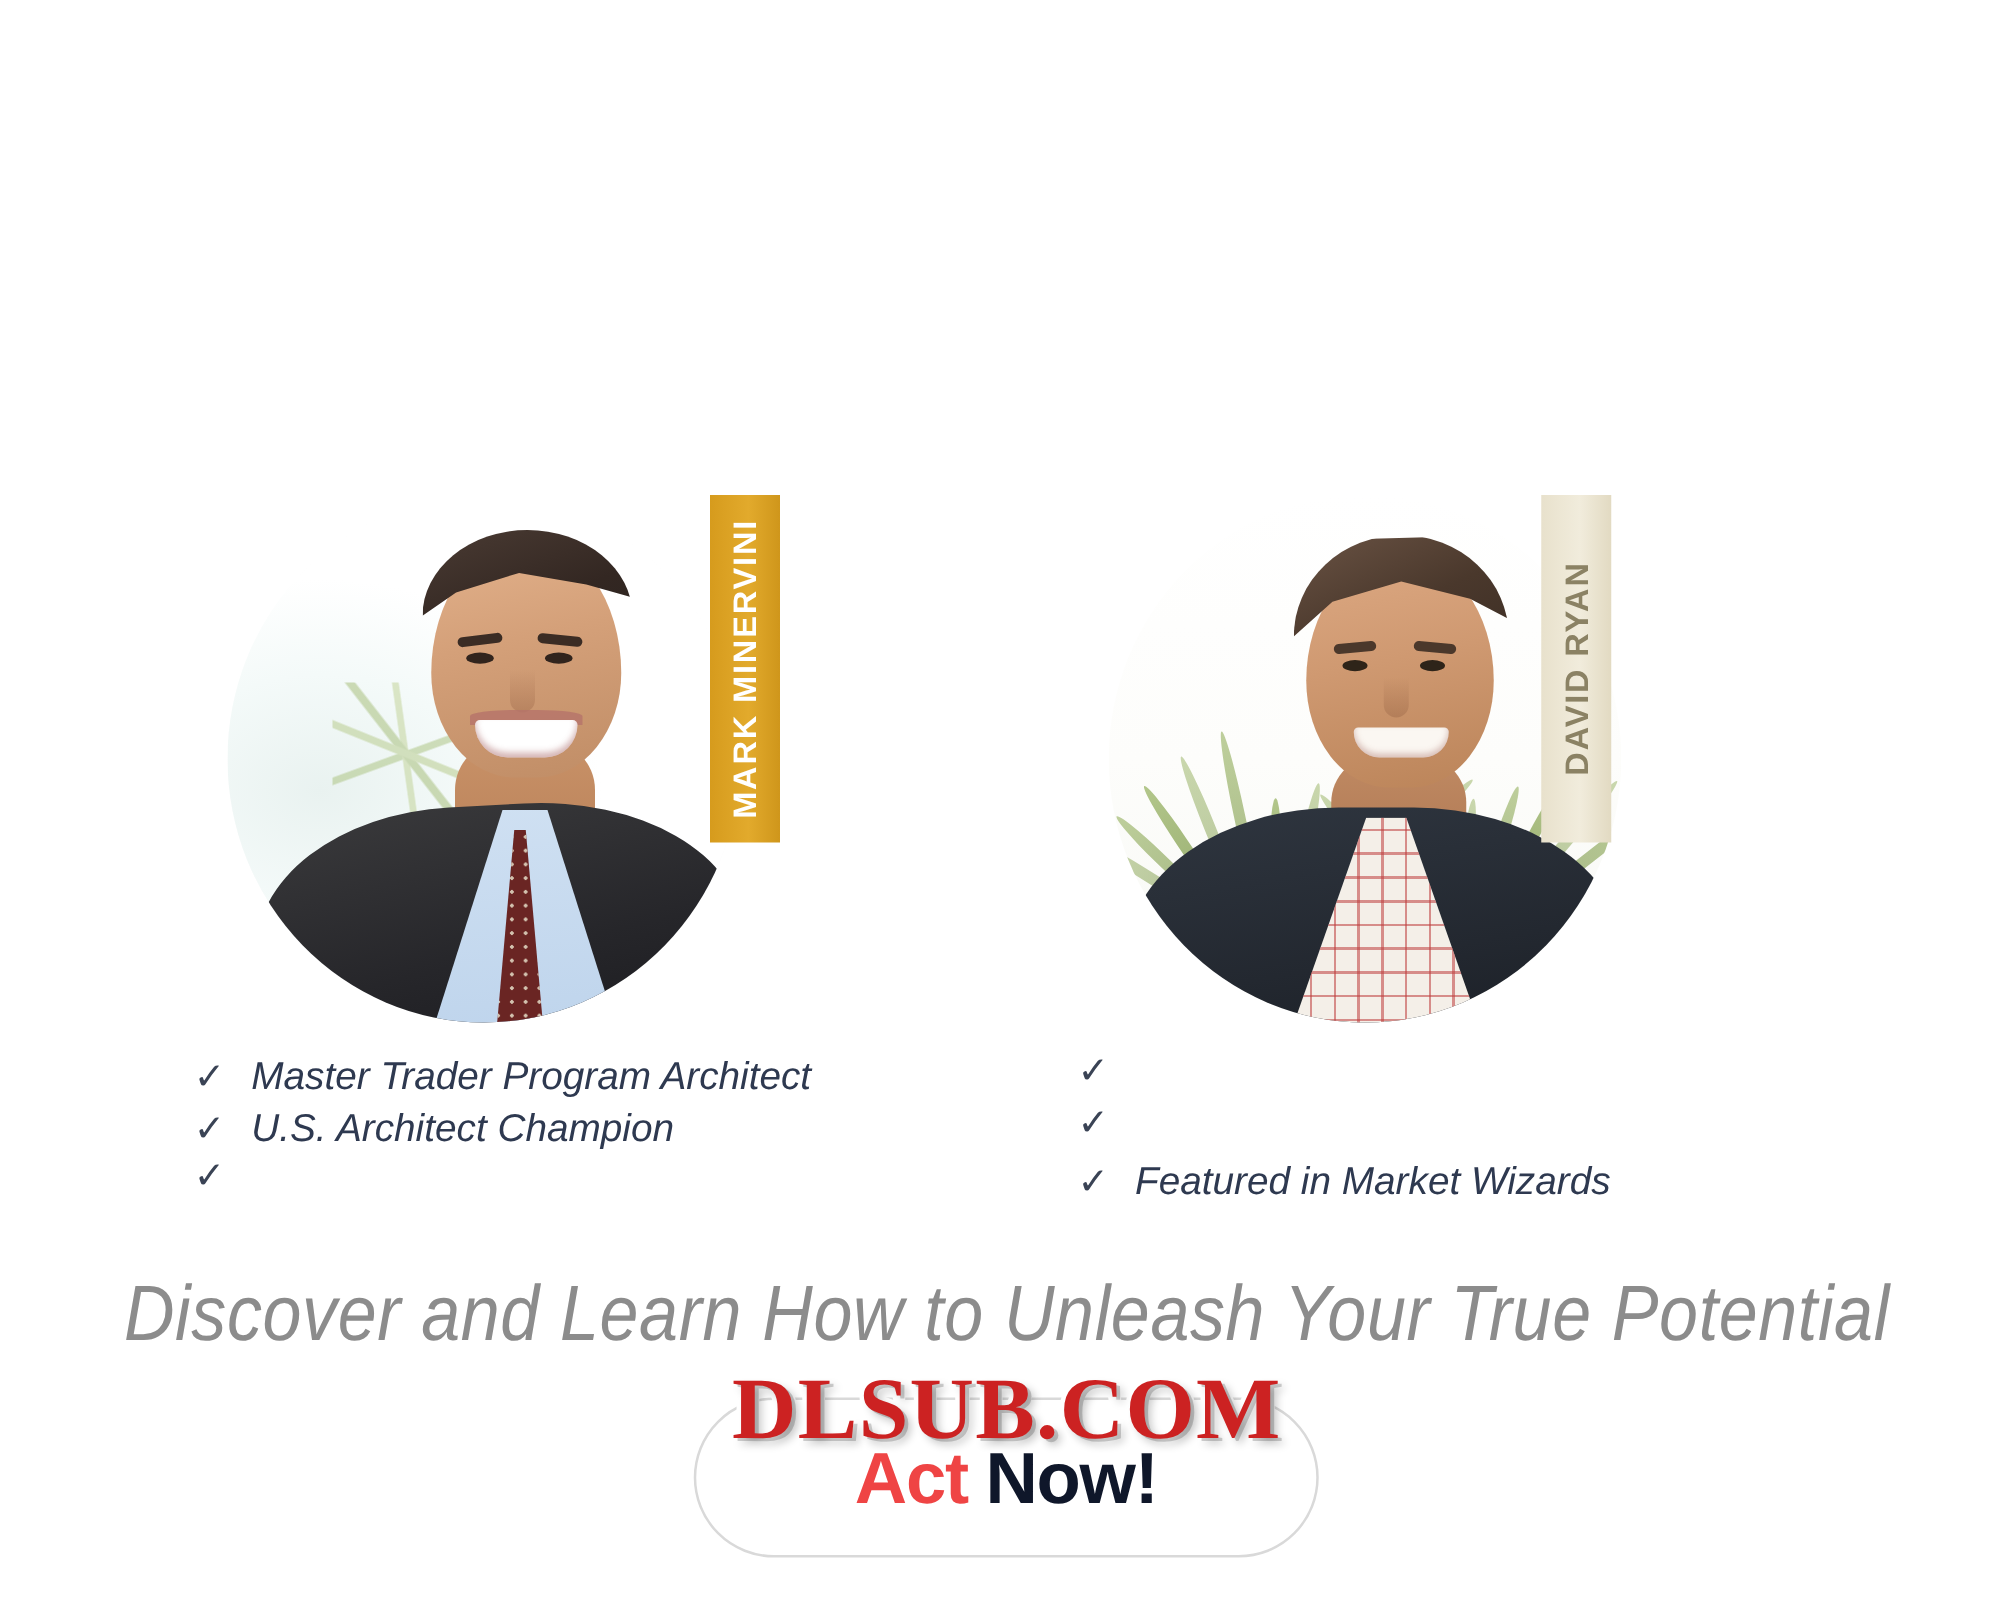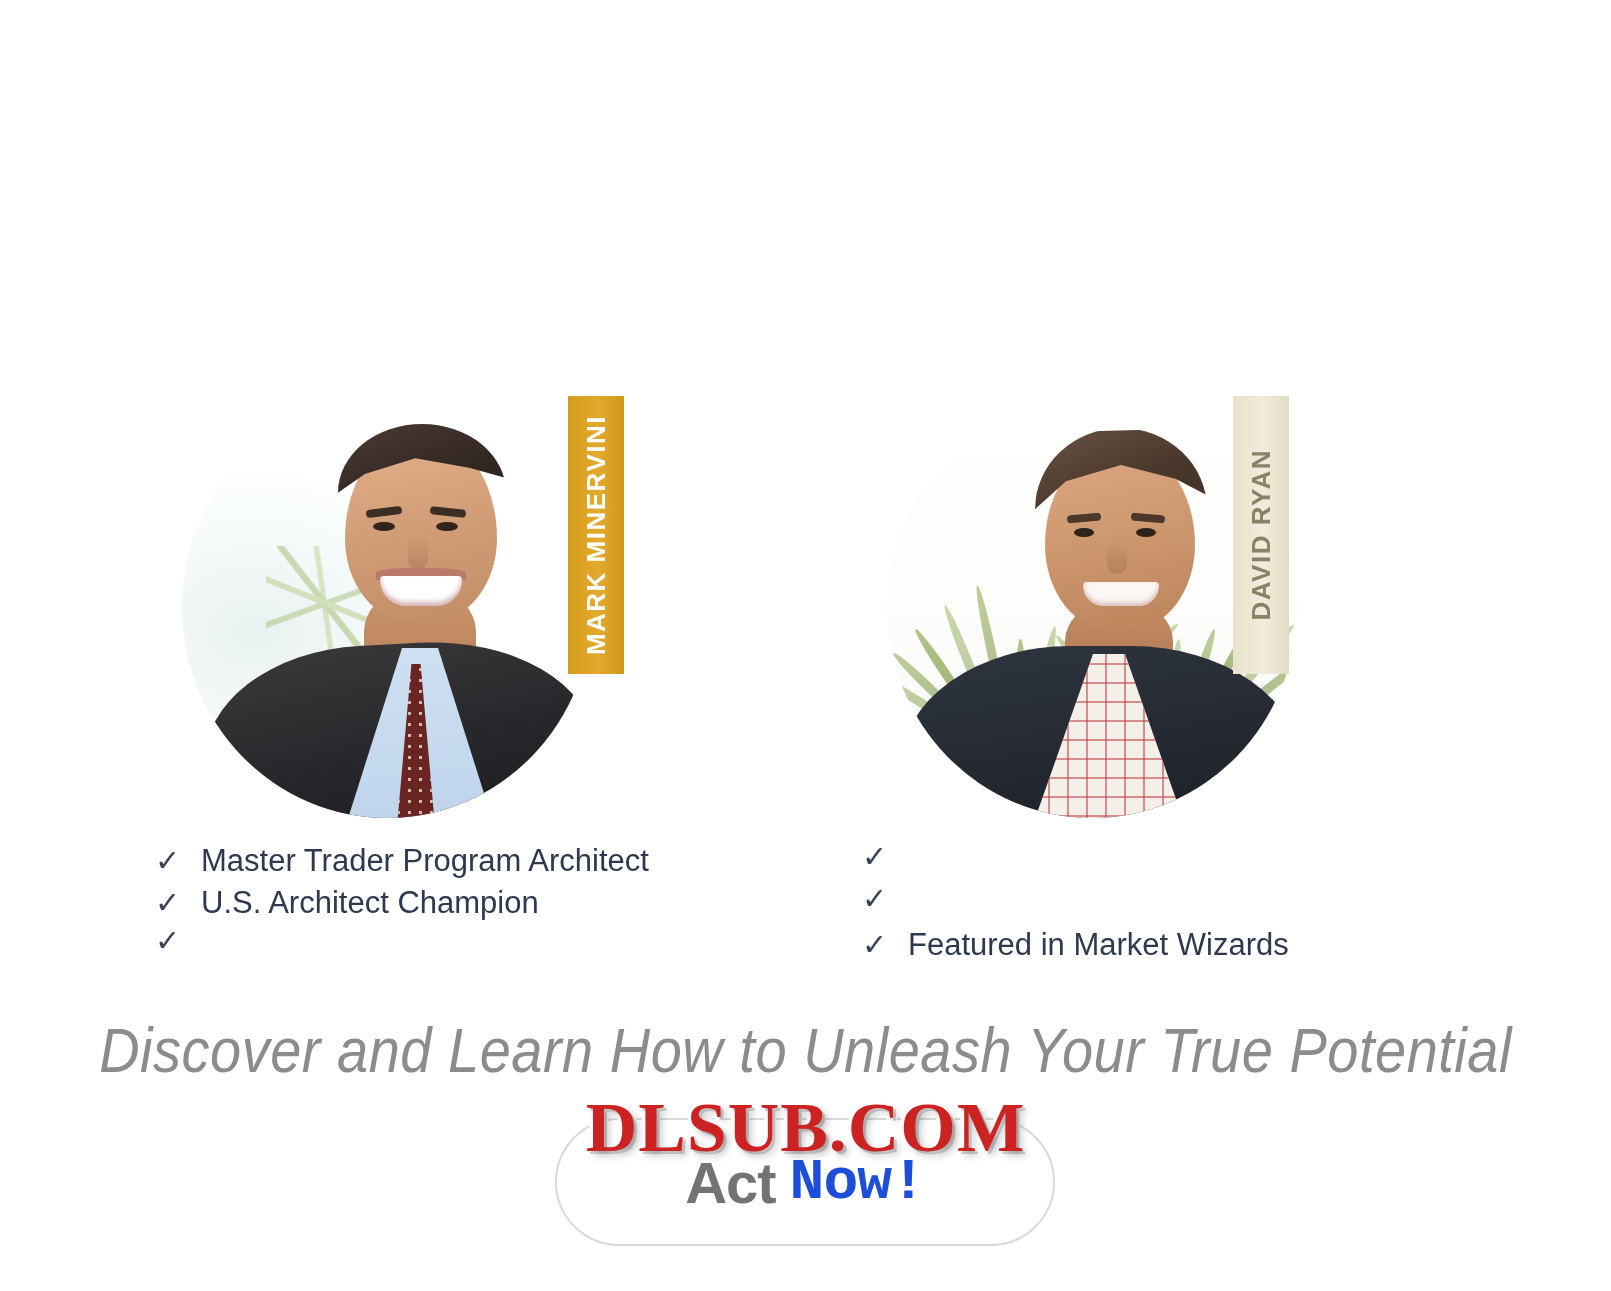--- a/index.html
+++ b/index.html
@@ -349,20 +349,21 @@
     font-size: 30px;
     line-height: 30px;
     color: #3a4355;
     font-weight: 300;
     flex: 0 0 auto;
     width: 28px;
     text-align: left;
   }
   .cred-text {
     font-family: "Liberation Sans", sans-serif;
+    font-style: italic;
     font-size: 31px;
     line-height: 38px;
     color: #2e3950;
     white-space: nowrap;
   }
 
   
   .tagline {
     position: absolute;
     top: 1014px;
@@ -393,22 +394,22 @@
     background: #ffffff;
     display: flex;
     align-items: center;
     justify-content: center;
     gap: 14px;
     font-family: "Liberation Sans", sans-serif;
     font-weight: 700;
     font-size: 58px;
     letter-spacing: -1px;
   }
-  .cta-act  { color: #737373; }
-  .cta-now  { color: #1d4ed8; font-family: Liberation Mono, monospace; }
+  .cta-act  { color: #ef4444; }
+  .cta-now  { color: #0f172a; }
 
   
   .watermark {
     position: absolute;
     left: 0;
     width: 1611px;
     text-align: center;
     font-family: "Liberation Serif", serif;
     font-weight: 700;
     white-space: nowrap;

